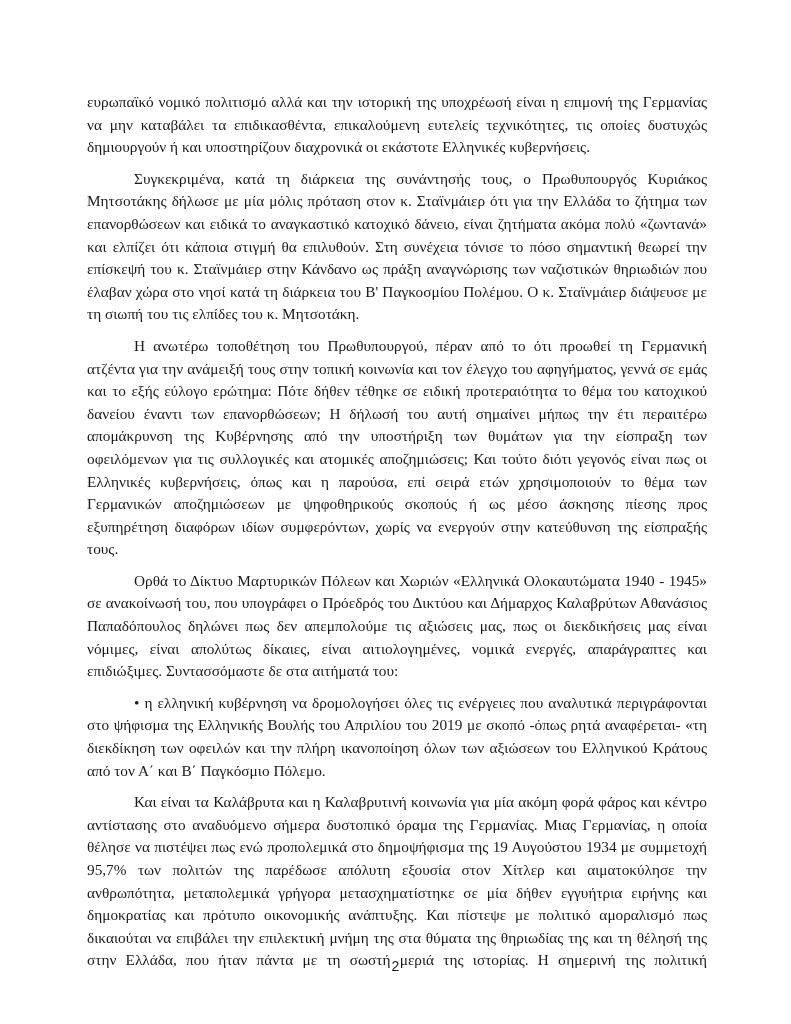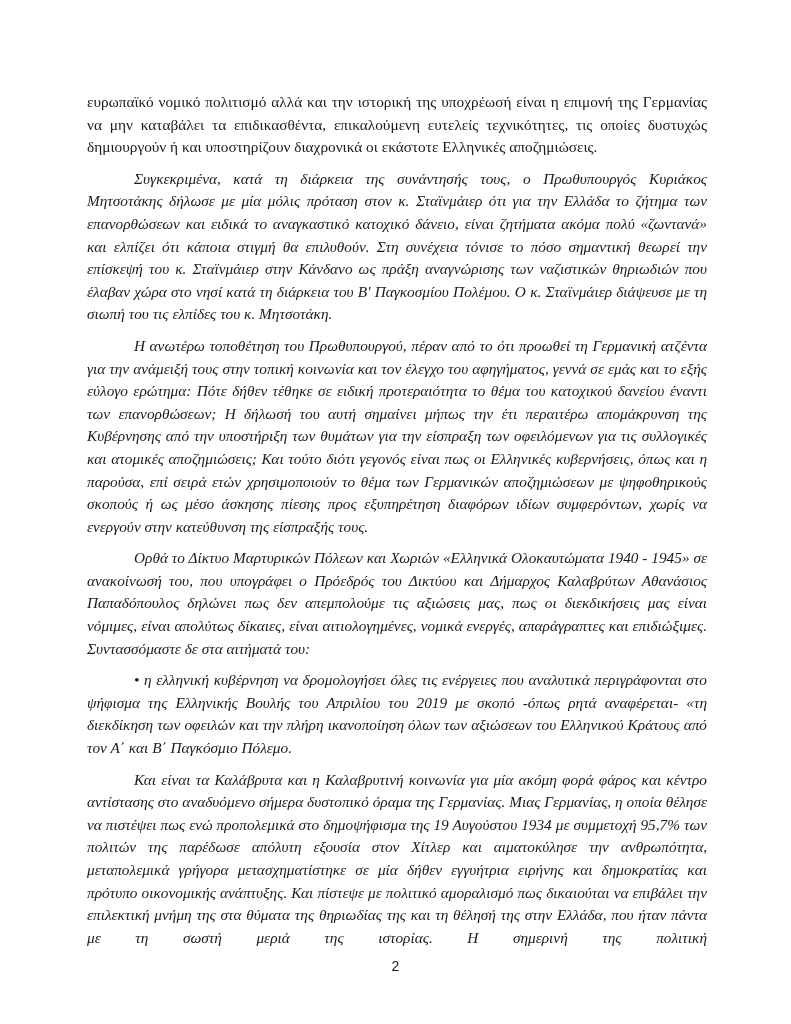--- a/index.html
+++ b/index.html
@@ -23,41 +23,40 @@
       line-height: 22.6px;
       color: #1a1a1a;
     }
     .para {
       margin: 0 0 9px 0;
       text-align: justify;
       text-indent: 0;
     }
     .para.indent {
       text-indent: 47px;
-      font-style: italic;
     }
     .para.last-line-left {
       text-align-last: left;
     }
     .page-number {
       position: absolute;
       left: 0;
       width: 791px;
       top: 958px;
       text-align: center;
       font-family: "Liberation Sans", "DejaVu Sans", sans-serif;
       font-size: 14px;
       color: #1a1a1a;
     }
   </style>
 </head>
 <body>
 
 <div class="page">
-  <p class="para last-line-left">ευρωπαϊκό νομικό πολιτισμό αλλά και την ιστορική της υποχρέωσή είναι η επιμονή της Γερμανίας να μην καταβάλει τα επιδικασθέντα, επικαλούμενη ευτελείς τεχνικότητες, τις οποίες δυστυχώς δημιουργούν ή και υποστηρίζουν διαχρονικά οι εκάστοτε Ελληνικές αποζημιώσεις.</p>
+  <p class="para last-line-left">ευρωπαϊκό νομικό πολιτισμό αλλά και την ιστορική της υποχρέωσή είναι η επιμονή της Γερμανίας να μην καταβάλει τα επιδικασθέντα, επικαλούμενη ευτελείς τεχνικότητες, τις οποίες δυστυχώς δημιουργούν ή και υποστηρίζουν διαχρονικά οι εκάστοτε Ελληνικές κυβερνήσεις.</p>
   <p class="para indent last-line-left">Συγκεκριμένα, κατά τη διάρκεια της συνάντησής τους, ο Πρωθυπουργός Κυριάκος Μητσοτάκης δήλωσε με μία μόλις πρόταση στον κ. Σταϊνμάιερ ότι για την Ελλάδα το ζήτημα των επανορθώσεων και ειδικά το αναγκαστικό κατοχικό δάνειο, είναι ζητήματα ακόμα πολύ «ζωντανά» και ελπίζει ότι κάποια στιγμή θα επιλυθούν. Στη συνέχεια τόνισε το πόσο σημαντική θεωρεί την επίσκεψή του κ. Σταϊνμάιερ στην Κάνδανο ως πράξη αναγνώρισης των ναζιστικών θηριωδιών που έλαβαν χώρα στο νησί κατά τη διάρκεια του Β' Παγκοσμίου Πολέμου. Ο κ. Σταϊνμάιερ διάψευσε με τη σιωπή του τις ελπίδες του κ. Μητσοτάκη.</p>
   <p class="para indent last-line-left">Η ανωτέρω τοποθέτηση του Πρωθυπουργού, πέραν από το ότι προωθεί τη Γερμανική ατζέντα για την ανάμειξή τους στην τοπική κοινωνία και τον έλεγχο του αφηγήματος, γεννά σε εμάς και το εξής εύλογο ερώτημα: Πότε δήθεν τέθηκε σε ειδική προτεραιότητα το θέμα του κατοχικού δανείου έναντι των επανορθώσεων; Η δήλωσή του αυτή σημαίνει μήπως την έτι περαιτέρω απομάκρυνση της Κυβέρνησης από την υποστήριξη των θυμάτων για την είσπραξη των οφειλόμενων για τις συλλογικές και ατομικές αποζημιώσεις; Και τούτο διότι γεγονός είναι πως οι Ελληνικές κυβερνήσεις, όπως και η παρούσα, επί σειρά ετών χρησιμοποιούν το θέμα των Γερμανικών αποζημιώσεων με ψηφοθηρικούς σκοπούς ή ως μέσο άσκησης πίεσης προς εξυπηρέτηση διαφόρων ιδίων συμφερόντων, χωρίς να ενεργούν στην κατεύθυνση της είσπραξής τους.</p>
   <p class="para indent last-line-left">Ορθά το Δίκτυο Μαρτυρικών Πόλεων και Χωριών «Ελληνικά Ολοκαυτώματα 1940 - 1945» σε ανακοίνωσή του, που υπογράφει ο Πρόεδρός του Δικτύου και Δήμαρχος Καλαβρύτων Αθανάσιος Παπαδόπουλος δηλώνει πως δεν απεμπολούμε τις αξιώσεις μας, πως οι διεκδικήσεις μας είναι νόμιμες, είναι απολύτως δίκαιες, είναι αιτιολογημένες, νομικά ενεργές, απαράγραπτες και επιδιώξιμες. Συντασσόμαστε δε στα αιτήματά του:</p>
   <p class="para indent last-line-left">• η ελληνική κυβέρνηση να δρομολογήσει όλες τις ενέργειες που αναλυτικά περιγράφονται στο ψήφισμα της Ελληνικής Βουλής του Απριλίου του 2019 με σκοπό -όπως ρητά αναφέρεται- «τη διεκδίκηση των οφειλών και την πλήρη ικανοποίηση όλων των αξιώσεων του Ελληνικού Κράτους από τον Α΄ και Β΄ Παγκόσμιο Πόλεμο.</p>
   <p class="para indent" style="text-align-last: justify;">Και είναι τα Καλάβρυτα και η Καλαβρυτινή κοινωνία για μία ακόμη φορά φάρος και κέντρο αντίστασης στο αναδυόμενο σήμερα δυστοπικό όραμα της Γερμανίας. Μιας Γερμανίας, η οποία θέλησε να πιστέψει πως ενώ προπολεμικά στο δημοψήφισμα της 19 Αυγούστου 1934 με συμμετοχή 95,7% των πολιτών της παρέδωσε απόλυτη εξουσία στον Χίτλερ και αιματοκύλησε την ανθρωπότητα, μεταπολεμικά γρήγορα μετασχηματίστηκε σε μία δήθεν εγγυήτρια ειρήνης και δημοκρατίας και πρότυπο οικονομικής ανάπτυξης. Και πίστεψε με πολιτικό αμοραλισμό πως δικαιούται να επιβάλει την επιλεκτική μνήμη της στα θύματα της θηριωδίας της και τη θέλησή της στην Ελλάδα, που ήταν πάντα με τη σωστή μεριά της ιστορίας. Η σημερινή της πολιτική</p>
 </div>
 
 <div class="page-number">2</div>
 
 </body></html>

